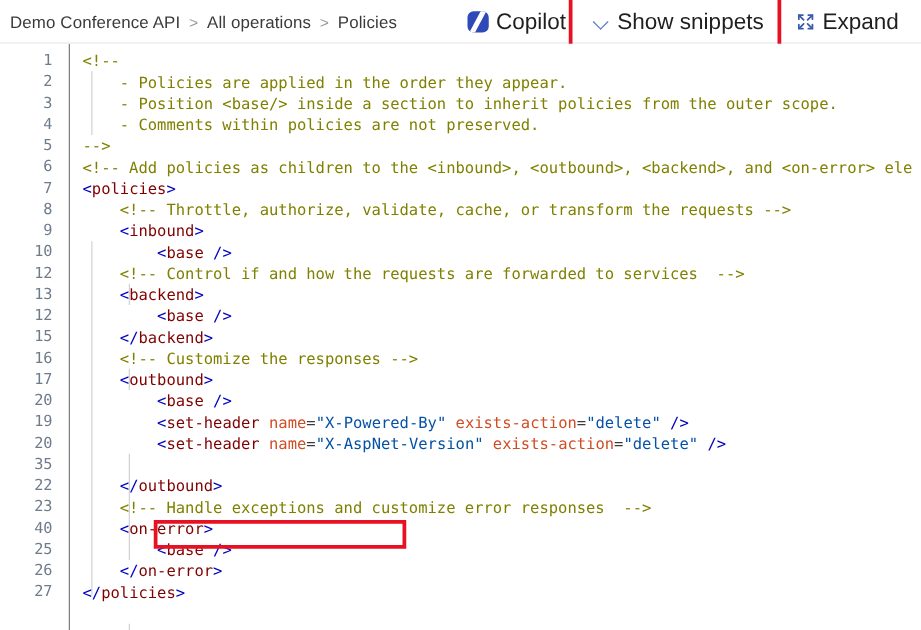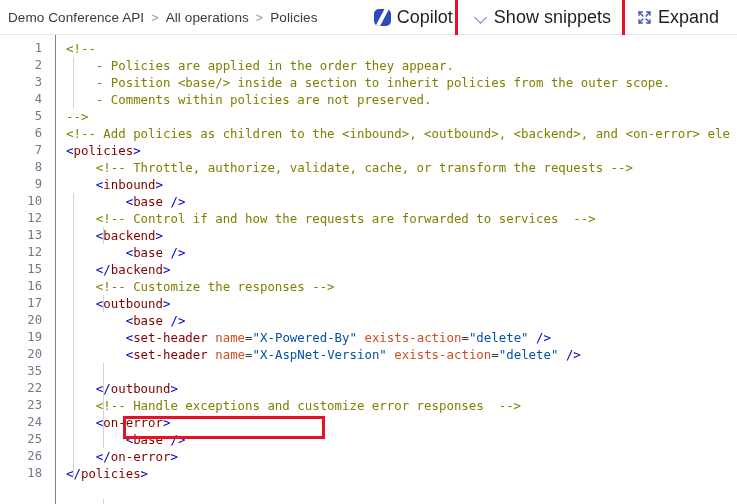--- a/index.html
+++ b/index.html
@@ -362,36 +362,36 @@
       <span class="ln">22</span>
       <span class="code">    <span class="c-angle">&lt;/</span><span class="c-tag">outbound</span><span class="c-angle">&gt;</span></span>
     </div>
 
     <div class="line">
       <span class="ln">23</span>
       <span class="code"><span class="c-comment-alt">    &lt;!-- Handle exceptions and customize error responses  --&gt;</span></span>
     </div>
 
     <div class="line">
-      <span class="ln">24</span>
+      <span class="ln">40</span>
       <span class="code">    <span class="c-angle">&lt;</span><span class="c-tag">on-error</span><span class="c-angle">&gt;</span></span>
     </div>
 
     <div class="line">
       <span class="ln">25</span>
       <span class="code">        <span class="c-angle">&lt;</span><span class="c-tag">base</span> <span class="c-angle">/&gt;</span></span>
     </div>
 
     <div class="line">
       <span class="ln">26</span>
       <span class="code">    <span class="c-angle">&lt;/</span><span class="c-tag">on-error</span><span class="c-angle">&gt;</span></span>
     </div>
 
     <div class="line">
-      <span class="ln">18</span>
+      <span class="ln">27</span>
       <span class="code"><span class="c-angle">&lt;/</span><span class="c-tag">policies</span><span class="c-angle">&gt;</span></span>
     </div>
 
   </div>
 
   <div class="highlight-box line21-highlight"></div>
 
 </div>
 
 </body></html>

